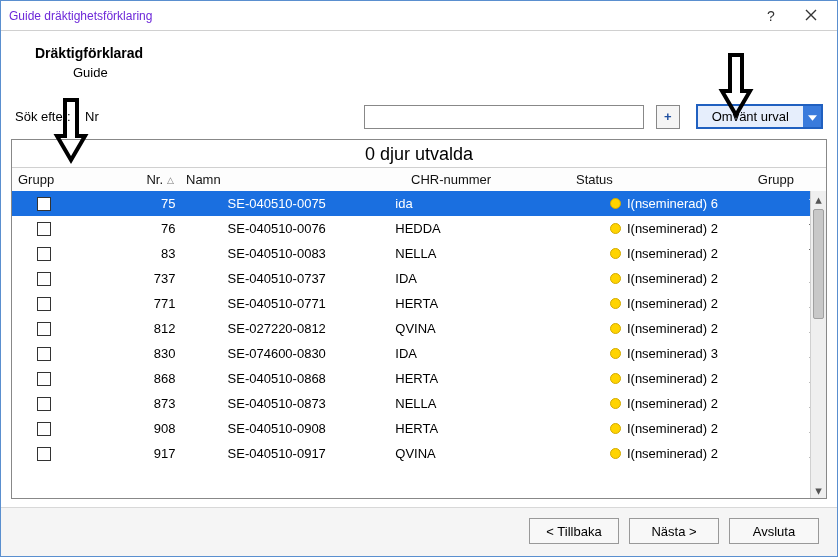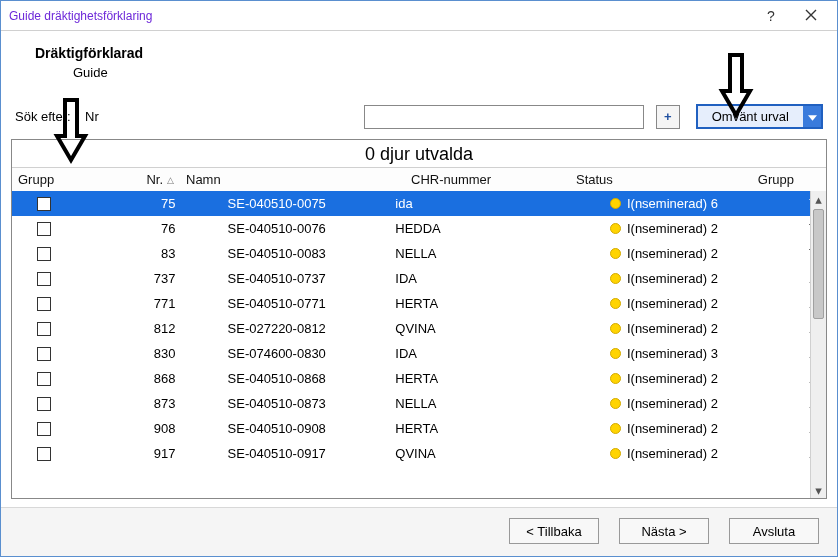--- a/index.html
+++ b/index.html
@@ -210,21 +210,21 @@
     top: 18px;
     height: 110px;
     left: 2px; right: 2px;
     background: #c8c8c8;
     border: 1px solid #a0a0a0;
     border-radius: 2px;
   }
   .footer {
     display: flex;
     justify-content: flex-end;
-    gap: 20px;
+    gap: 10px;
     padding: 10px 18px 12px;
     border-top: 1px solid #d8d8d8;
     background: #f5f5f5;
   }
   .btn {
     min-width: 90px;
     height: 26px;
     border: 1px solid #999;
     background: #f8f8f8;
     font-family: inherit;

